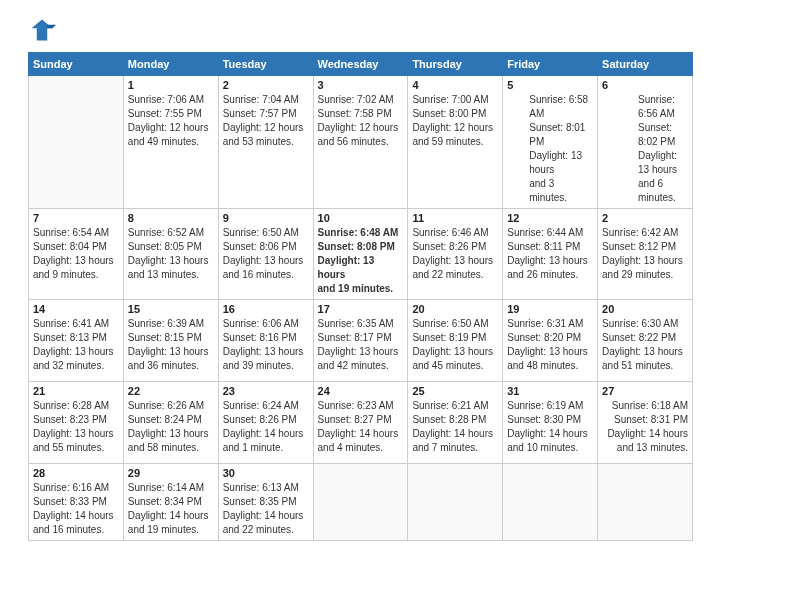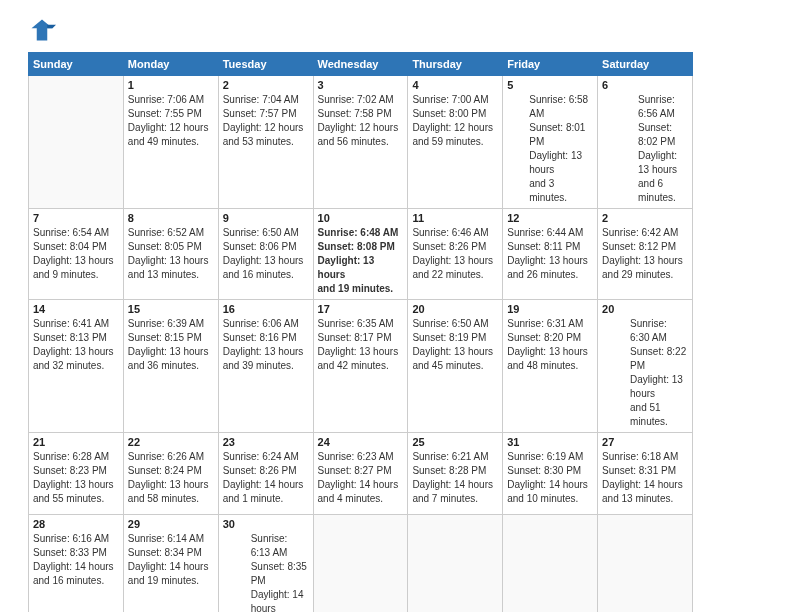--- a/index.html
+++ b/index.html
@@ -259,21 +259,21 @@
           </td>
           <td>
             <span class="day-num">19</span>
             <div class="day-info" style="white-space: pre-line;">Sunrise: 6:31 AM
 Sunset: 8:20 PM
 Daylight: 13 hours
 and 48 minutes.</div>
           </td>
           <td>
             <span class="day-num">20</span>
-            <div class="day-info" style="white-space: pre-line; margin-left: 28px;">Sunrise: 6:30 AM
+            <div class="day-info" style="white-space: pre-line;">Sunrise: 6:30 AM
 Sunset: 8:22 PM
 Daylight: 13 hours
 and 51 minutes.</div>
           </td>
         </tr>
         <tr>
           <td>
             <span class="day-num">21</span>
             <div class="day-info" style="white-space: pre-line;">Sunrise: 6:28 AM
 Sunset: 8:23 PM
@@ -310,21 +310,21 @@
           </td>
           <td>
             <span class="day-num">31</span>
             <div class="day-info" style="white-space: pre-line;">Sunrise: 6:19 AM
 Sunset: 8:30 PM
 Daylight: 14 hours
 and 10 minutes.</div>
           </td>
           <td>
             <span class="day-num">27</span>
-            <div class="day-info" style="white-space: pre-line;">Sunrise: 6:18 AM
+            <div class="day-info" style="white-space: pre-line; text-align: right;">Sunrise: 6:18 AM
 Sunset: 8:31 PM
 Daylight: 14 hours
 and 13 minutes.</div>
           </td>
         </tr>
         <tr class="last-row">
           <td>
             <span class="day-num">28</span>
             <div class="day-info" style="white-space: pre-line;">Sunrise: 6:16 AM
 Sunset: 8:33 PM
@@ -333,21 +333,21 @@
           </td>
           <td>
             <span class="day-num">29</span>
             <div class="day-info" style="white-space: pre-line;">Sunrise: 6:14 AM
 Sunset: 8:34 PM
 Daylight: 14 hours
 and 19 minutes.</div>
           </td>
           <td>
             <span class="day-num">30</span>
-            <div class="day-info" style="white-space: pre-line; margin-left: 28px;">Sunrise: 6:13 AM
+            <div class="day-info" style="white-space: pre-line;">Sunrise: 6:13 AM
 Sunset: 8:35 PM
 Daylight: 14 hours
 and 22 minutes.</div>
           </td>
           <td class="empty"></td>
           <td class="empty"></td>
           <td class="empty"></td>
           <td class="empty"></td>
         </tr>
       </tbody>

